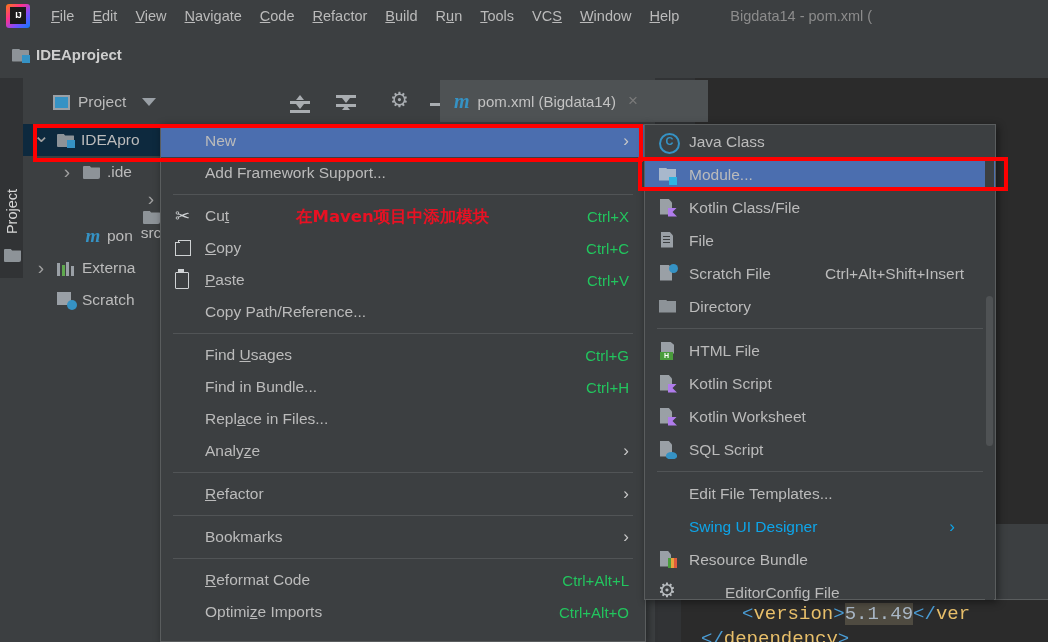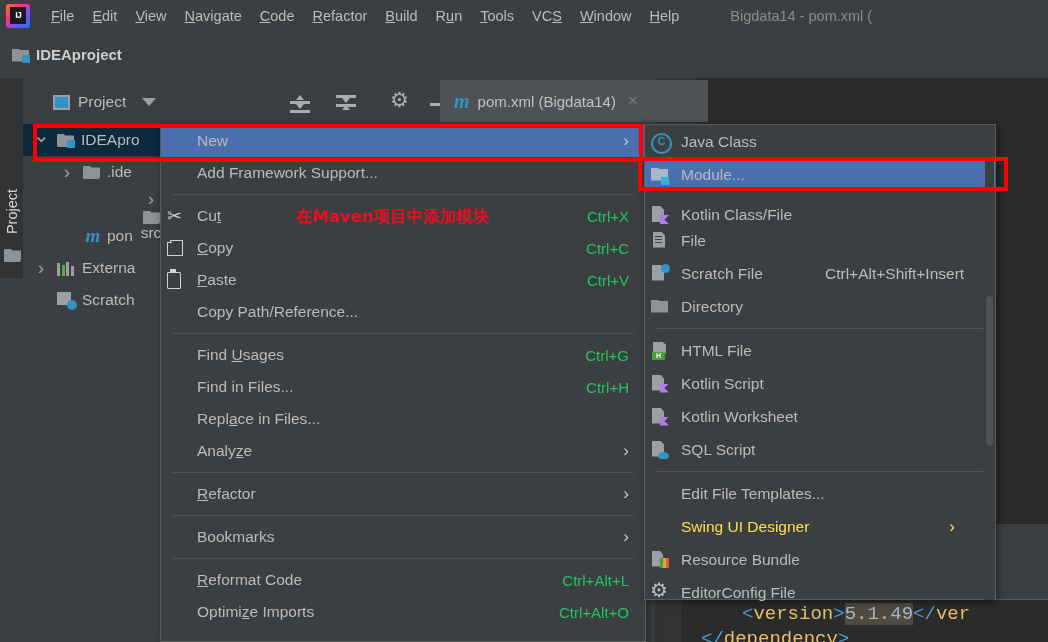--- a/index.html
+++ b/index.html
@@ -185,32 +185,32 @@
   }
 
   
   .ctxmenu{
     position:absolute; left:160px; top:124px; width:486px; height:518px;
     background:#3c3f41; border:1px solid #5a5d5e;
     box-shadow:2px 2px 8px rgba(0,0,0,.45);
   }
   .mi{
     position:relative; height:32px; display:flex; align-items:center;
-    padding-left:6px; color:#bbbbbb; font-size:15.5px; white-space:nowrap;
+    padding-left:14px; color:#bbbbbb; font-size:15.5px; white-space:nowrap;
   }
   .mi.sel{ background:#4b6eaf; }
   .mi .mico{ width:30px; flex:none; display:flex; align-items:center; }
   .mi .mtext{ flex:none; }
   .mi .mshort{
     position:absolute; right:16px; color:#22c55e; font-size:15px;
   }
   .mi .marrow{
     position:absolute; right:16px; color:#c8c8c8; font-size:17px;
   }
-  .mi.disabled .mtext, .mi.disabled .marrow{ color:#fde047; }
+  .mi.disabled .mtext, .mi.disabled .marrow{ color:#0ea5e9; }
   .mi u{ text-decoration:underline; }
   .sep{ height:1px; background:#515456; margin:5px 12px; }
 
   .scissors{ color:#cfd2d4; font-size:18px; }
   .copyico{ position:relative; width:16px;height:16px; }
   .copyico::before{
     content:""; position:absolute; left:3px; top:0; width:11px;height:14px;
     border:1.6px solid #cfd2d4; background:#3c3f41;
   }
   .copyico::after{
@@ -519,21 +519,21 @@
   <div class="sep"></div>
 
   <div class="mi">
     <span class="mico"></span>
     <span class="mtext">Find <u>U</u>sages</span>
     <span class="mshort">Ctrl+G</span>
   </div>
 
   <div class="mi">
     <span class="mico"></span>
-    <span class="mtext">Find in Files...</span>
+    <span class="mtext">Find in Bundle...</span>
     <span class="mshort">Ctrl+H</span>
   </div>
 
   <div class="mi">
     <span class="mico"></span>
     <span class="mtext">Repl<u>a</u>ce in Files...</span>
   </div>
 
   <div class="mi">
     <span class="mico"></span>
@@ -583,21 +583,21 @@
     <span class="mtext">Java Class</span>
   </div>
 
   <div class="mi sel" style="height:33px;">
     <span class="mico">
         <span class="ic ic-mod"></span>
       </span>
     <span class="mtext">Module...</span>
   </div>
 
-  <div class="mi" style="height:33px;align-items:flex-end;">
+  <div class="mi" style="height:33px;">
     <span class="mico">
         <span class="ic ic-kt"></span>
       </span>
     <span class="mtext">Kotlin Class/File</span>
   </div>
 
   <div class="mi" style="height:33px;">
     <span class="mico">
         <span class="ic ic-doc"></span>
       </span>
@@ -662,21 +662,21 @@
     <span class="marrow" style="right:40px;">›</span>
   </div>
 
   <div class="mi" style="height:33px;">
     <span class="mico">
         <span class="ic ic-bundle"></span>
       </span>
     <span class="mtext">Resource Bundle</span>
   </div>
 
-  <div class="mi" style="height:33px;">
+  <div class="mi" style="height:33px;gap:36px;">
     <span class="mico">
         <span class="ic ic-gear"></span>
       </span>
     <span class="mtext">EditorConfig File</span>
   </div>
 
   <div class="sm-scroll">
       <i></i>
     </div>
 </div>

